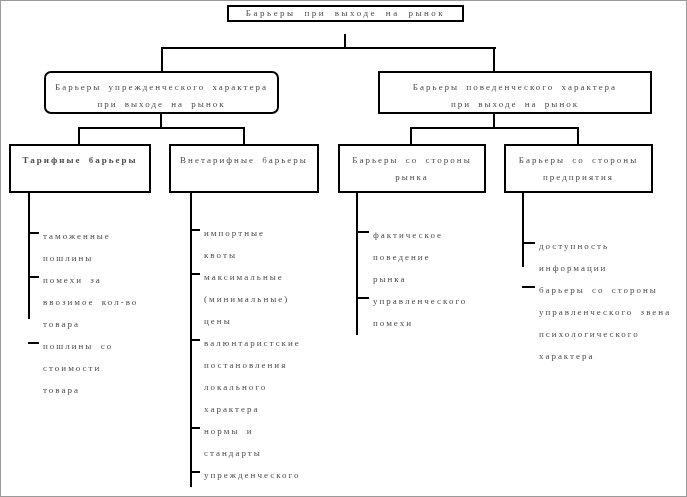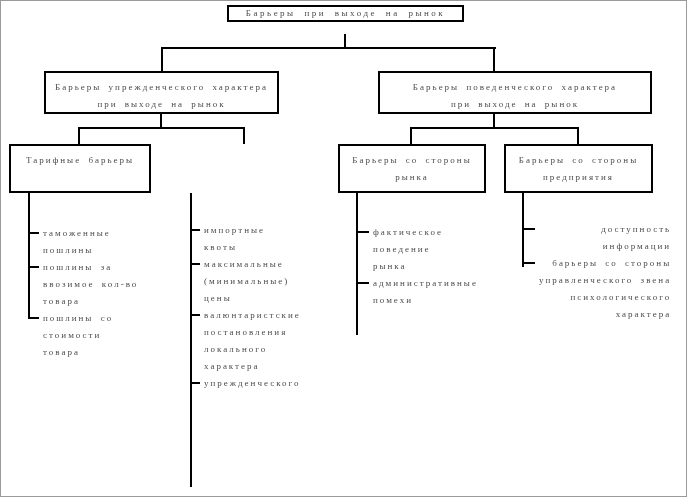--- a/index.html
+++ b/index.html
@@ -36,21 +36,21 @@
     color: #4c4c4c;
   }
   .root .box-title { letter-spacing: 2.5px; word-spacing: 4px; }
   .line { position: absolute; background: #000; }
   .list { position: absolute; }
   .list .li { position: relative; line-height: 17px; }
   .list .txt {
     display: block;
     white-space: pre;
     font-size: 9px;
-    line-height: 17px;
+    line-height: 22px;
     letter-spacing: 2px;
     word-spacing: 3px;
     color: #4c4c4c;
   }
   .tick { position: absolute; top: 7px; height: 2px; background: #000; }
   .list-1 .tick { left: -15px; width: 11px; }
   .list-2 .tick { left: -14px; width: 10px; }
   .list-3 .tick { left: -17px; width: 13px; }
   .list-4 .tick { left: -17px; width: 13px; }
 </style>
@@ -61,41 +61,44 @@
 
   <div class="box root center" style="left:226px; top:4px; width:237px; height:17px;align-items:center;">
     <span class="box-title">Барьеры при выходе на рынок</span>
   </div>
 
   <div class="line" style="left:343px; top:33px; width:2px; height:15px;"></div>
   <div class="line" style="left:160px; top:46px; width:335px; height:2px;"></div>
   <div class="line" style="left:160px; top:46px; width:2px; height:24px;"></div>
   <div class="line" style="left:492px; top:46px; width:2px; height:24px;"></div>
 
-  <div class="box" style="left:43px; top:70px; width:235px; height:43px;">
+  <div class="box" style="left:43px; top:70px; width:235px; height:43px;border-radius:7px;">
     <span class="box-title">Барьеры упрежденческого характера
 при выходе на рынок</span>
   </div>
   <div class="box" style="left:377px; top:70px; width:274px; height:43px;">
     <span class="box-title">Барьеры поведенческого характера
 при выходе на рынок</span>
   </div>
 
   <div class="line" style="left:159px; top:113px; width:2px; height:15px;"></div>
   <div class="line" style="left:77px; top:126px; width:167px; height:2px;"></div>
   <div class="line" style="left:77px; top:126px; width:2px; height:17px;"></div>
   <div class="line" style="left:242px; top:126px; width:2px; height:17px;"></div>
 
   <div class="line" style="left:492px; top:113px; width:2px; height:15px;"></div>
   <div class="line" style="left:409px; top:126px; width:169px; height:2px;"></div>
   <div class="line" style="left:409px; top:126px; width:2px; height:17px;"></div>
   <div class="line" style="left:576px; top:126px; width:2px; height:17px;"></div>
 
-  <div class="box" style="left:8px; top:143px; width:142px; height:49px;">
+  <div class="box" style="left:8px; top:143px; width:142px; height:49px;font-weight:bold;">
     <span class="box-title">Тарифные барьеры</span>
+  </div>
+  <div class="box" style="left:168px; top:143px; width:150px; height:49px;">
+    <span class="box-title">Внетарифные барьеры</span>
   </div>
   <div class="box" style="left:337px; top:143px; width:148px; height:49px;">
     <span class="box-title">Барьеры со стороны
 рынка</span>
   </div>
   <div class="box" style="left:503px; top:143px; width:149px; height:49px;">
     <span class="box-title">Барьеры со стороны
 предприятия</span>
   </div>
 
@@ -105,21 +108,21 @@
   <div class="line" style="left:521px; top:192px; width:2px; height:74px;"></div>
 
   <div class="list list-1" style="left:42px; top:224px;">
     <div class="li">
       <span class="tick"></span>
       <span class="txt">таможенные
 пошлины</span>
     </div>
     <div class="li">
       <span class="tick"></span>
-      <span class="txt">пошлины за
+      <span class="txt">помехи за
 ввозимое кол-во
 товара</span>
     </div>
     <div class="li">
       <span class="tick"></span>
       <span class="txt">пошлины со
 стоимости
 товара</span>
     </div>
   </div>
@@ -138,39 +141,44 @@
     </div>
     <div class="li">
       <span class="tick"></span>
       <span class="txt">валюнтаристские
 постановления
 локального
 характера</span>
     </div>
     <div class="li">
       <span class="tick"></span>
+      <span class="txt">нормы и
+стандарты</span>
+    </div>
+    <div class="li">
+      <span class="tick"></span>
       <span class="txt">упрежденческого</span>
     </div>
   </div>
 
   <div class="list list-3" style="left:372px; top:223px;">
     <div class="li">
       <span class="tick"></span>
       <span class="txt">фактическое
 поведение
 рынка</span>
     </div>
     <div class="li">
       <span class="tick"></span>
-      <span class="txt">административные
+      <span class="txt">управленческого
 помехи</span>
     </div>
   </div>
 
-  <div class="list list-4" style="left:538px; top:220px;text-align:right;">
+  <div class="list list-4" style="left:538px; top:234px;">
     <div class="li">
       <span class="tick"></span>
       <span class="txt">доступность
 информации</span>
     </div>
     <div class="li">
       <span class="tick"></span>
       <span class="txt">барьеры со стороны
 управленческого звена
 психологического

